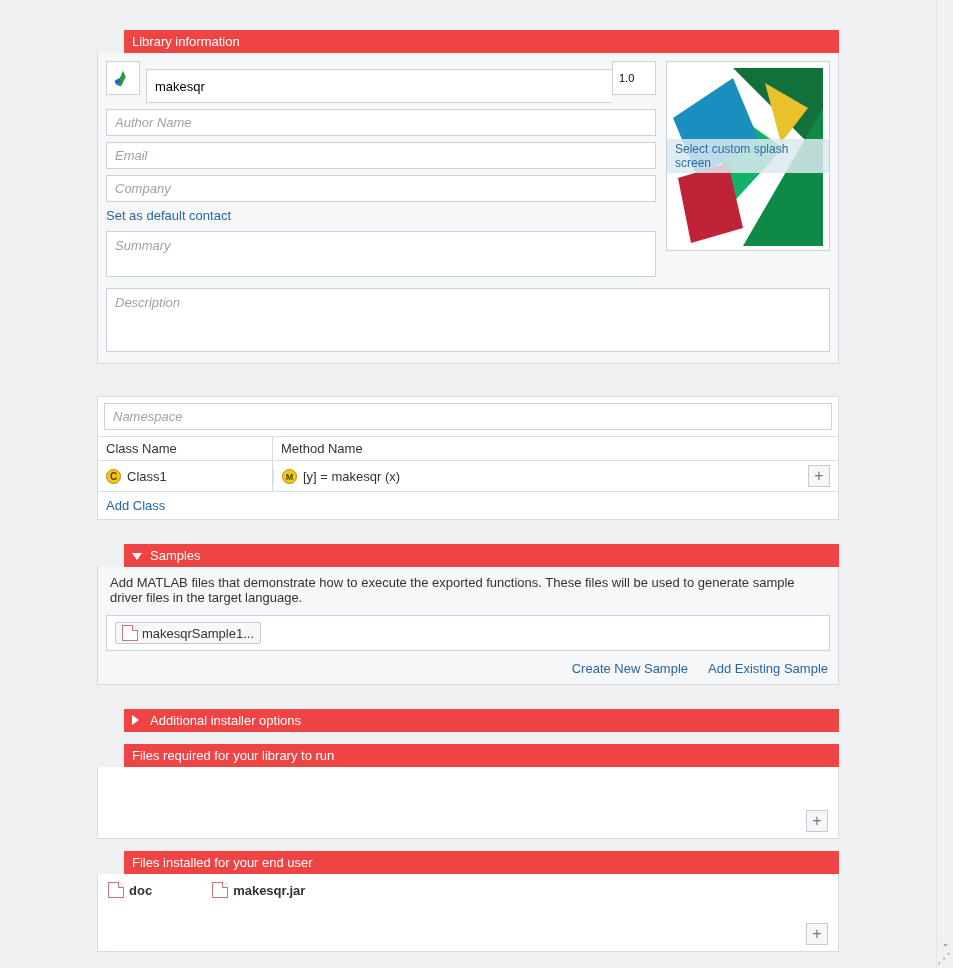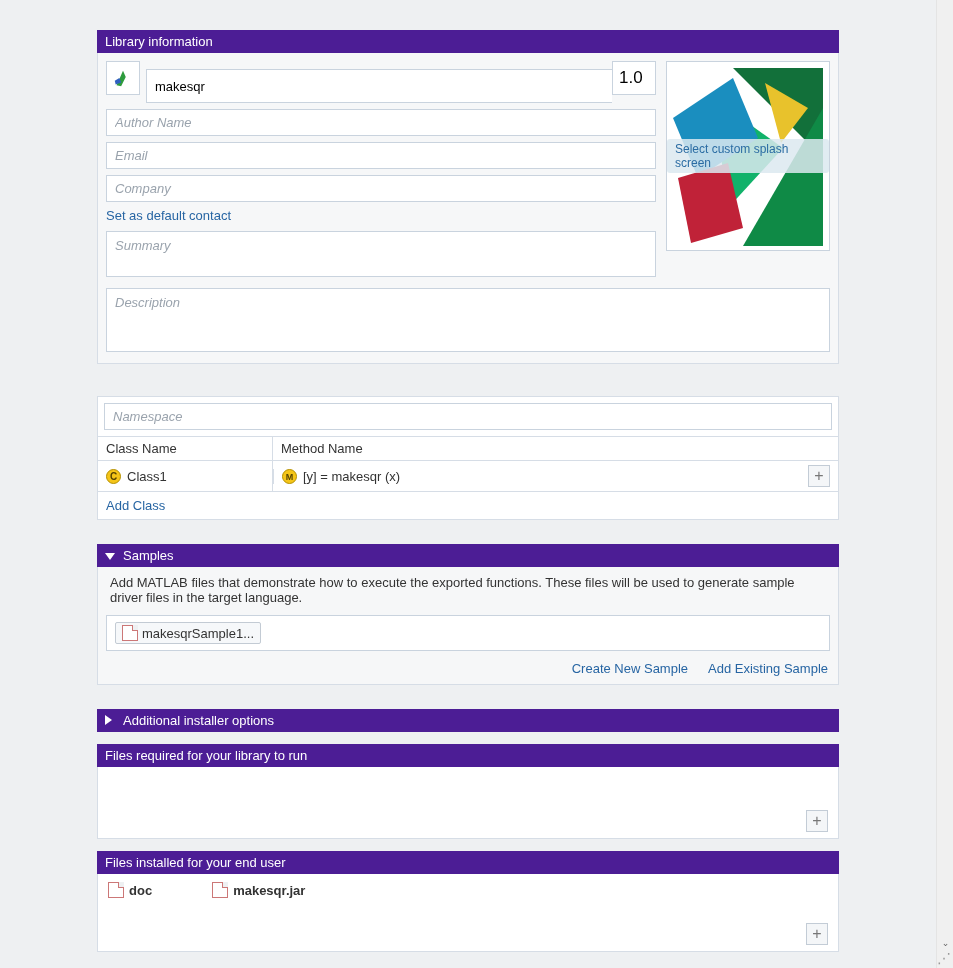--- a/index.html
+++ b/index.html
@@ -49,27 +49,28 @@
     font-size:14px;
     line-height:14px;
     text-align:right;
     padding-right:2px;
   }
   .panel {
     margin: 0 auto 12px auto;
     width: 742px;
   }
   .panel-header {
-    background: #4c1d95;
+    background: #ef4444;
     color: #fff;
     padding: 4px 8px;
     font-size: 13px;
     display: flex;
     align-items: center;
     gap: 6px;
+    margin-left: 27px;
   }
   .panel-header .disclosure {
     width: 12px;
     display: inline-block;
   }
   .panel-body {
     background: #f6f7f8;
     border: 1px solid #d6dde6;
     border-top: none;
     padding: 8px;
@@ -126,21 +127,21 @@
     font-size:13px;
     height:34px;
     border-right:none;
     margin-top:8px;
   }
   .ver-input {
     width:44px;
     border:1px solid #c9d3de;
     background:#fff;
     padding:0 6px;
-    font-size:17px;
+    font-size:11px;
     height:34px;
   }
   .text-input {
     display:block;
     width:100%;
     border:1px solid #c9d3de;
     background:#fff;
     padding:5px 8px;
     font-size:13px;
     margin-bottom:6px;

